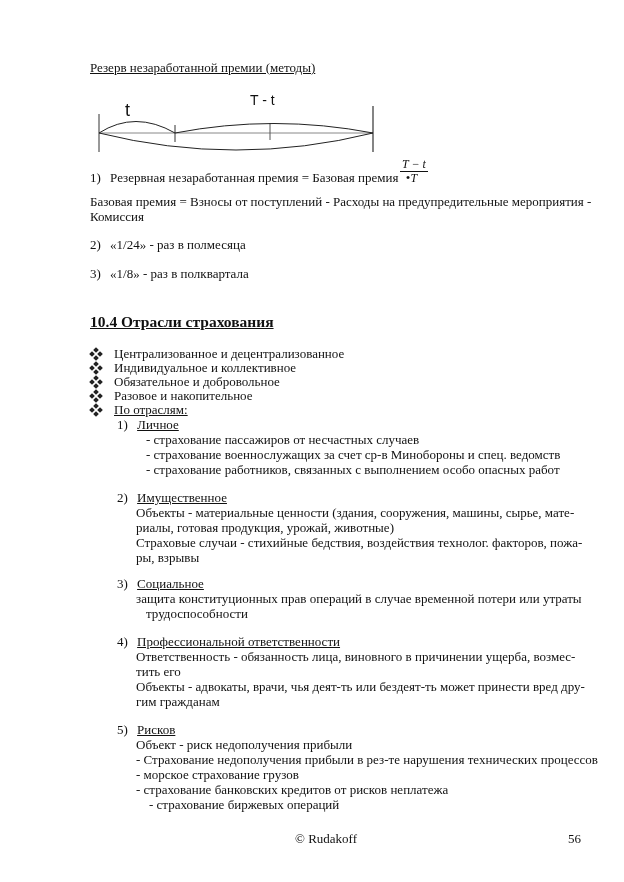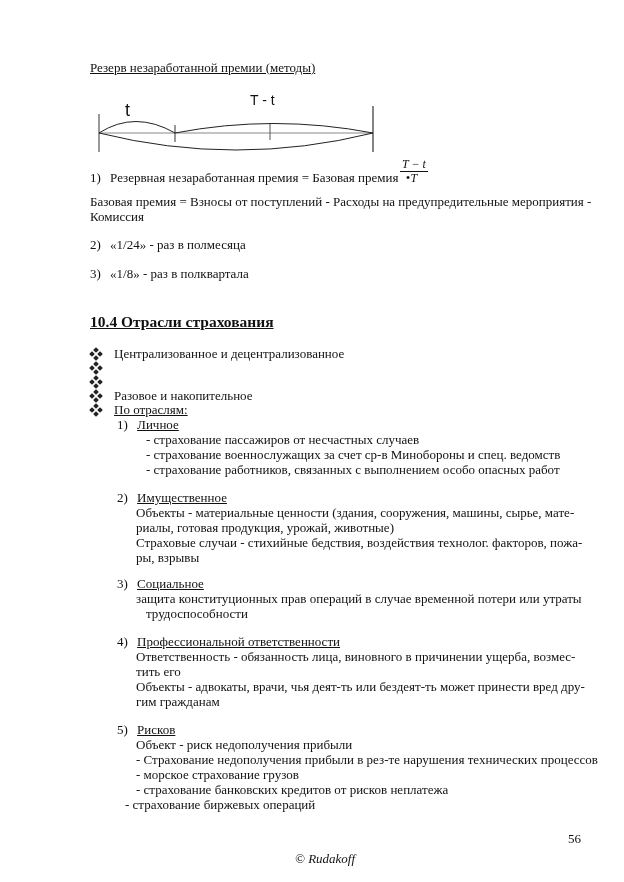--- a/index.html
+++ b/index.html
@@ -77,28 +77,30 @@
       </span>
     <span style="margin-left:24px;">Централизованное и децентрализованное</span>
   </div>
   <div class="abs" style="left:90px; top:360px;">
     <span class="bullet" style="left:0; top:2px;">
         <i style="left:4px;top:0"></i>
         <i style="left:0;top:4px"></i>
         <i style="left:8px;top:4px"></i>
         <i style="left:4px;top:8px"></i>
       </span>
+    <span style="margin-left:24px;">Индивидуальное и коллективное</span>
   </div>
   <div class="abs" style="left:90px; top:374px;">
     <span class="bullet" style="left:0; top:2px;">
         <i style="left:4px;top:0"></i>
         <i style="left:0;top:4px"></i>
         <i style="left:8px;top:4px"></i>
         <i style="left:4px;top:8px"></i>
       </span>
+    <span style="margin-left:24px;">Обязательное и добровольное</span>
   </div>
   <div class="abs" style="left:90px; top:388px;">
     <span class="bullet" style="left:0; top:2px;">
         <i style="left:4px;top:0"></i>
         <i style="left:0;top:4px"></i>
         <i style="left:8px;top:4px"></i>
         <i style="left:4px;top:8px"></i>
       </span>
     <span style="margin-left:24px;">Разовое и накопительное</span>
   </div>
@@ -147,16 +149,16 @@
 <div class="abs" style="left:136px; top:694px;">гим гражданам</div>
 
 <div class="abs" style="left:117px; top:722px;">
   <span>5)</span>
   <span class="u" style="margin-left:6px;">Рисков</span>
 </div>
 <div class="abs" style="left:136px; top:737px;">Объект - риск недополучения прибыли</div>
 <div class="abs" style="left:136px; top:752px;">- Страхование недополучения прибыли в рез-те нарушения технических процессов</div>
 <div class="abs" style="left:136px; top:767px;">- морское страхование грузов</div>
 <div class="abs" style="left:136px; top:782px;">- страхование банковских кредитов от рисков неплатежа</div>
-<div class="abs" style="left:125px; top:797px;">- страхование биржевых операций</div>
+<div class="abs" style="left:149px; top:797px;">- страхование биржевых операций</div>
 
-<div class="abs" style="left:295px; top:851px;font-style:italic;">© Rudakoff</div>
+<div class="abs" style="left:295px; top:831px;">© Rudakoff</div>
 <div class="abs" style="left:568px; top:831px;">56</div>
 
 </body></html>

